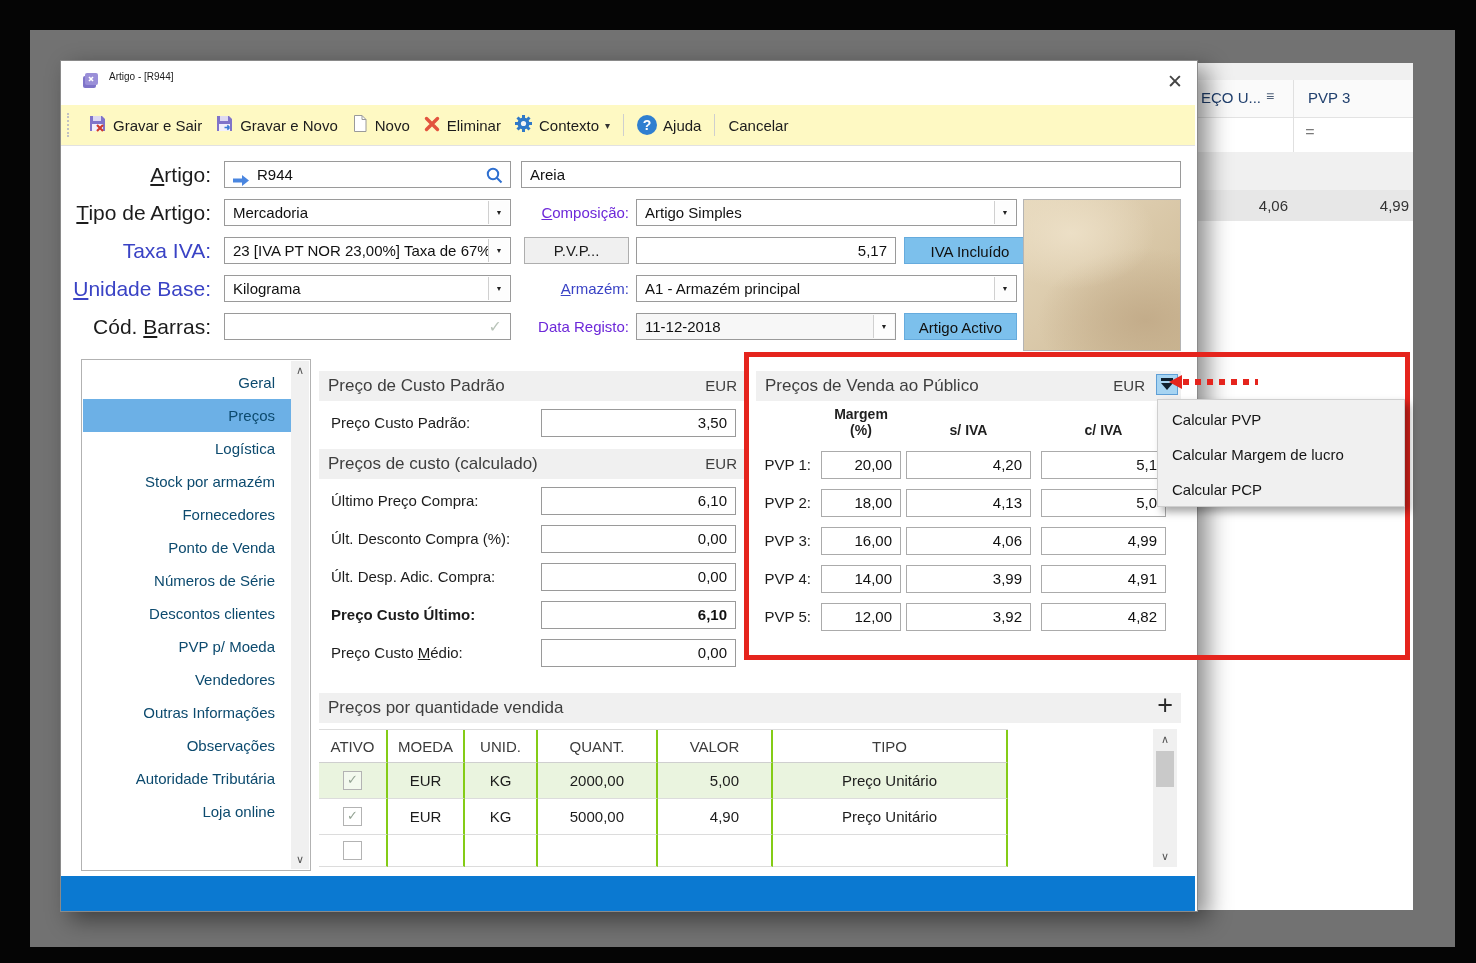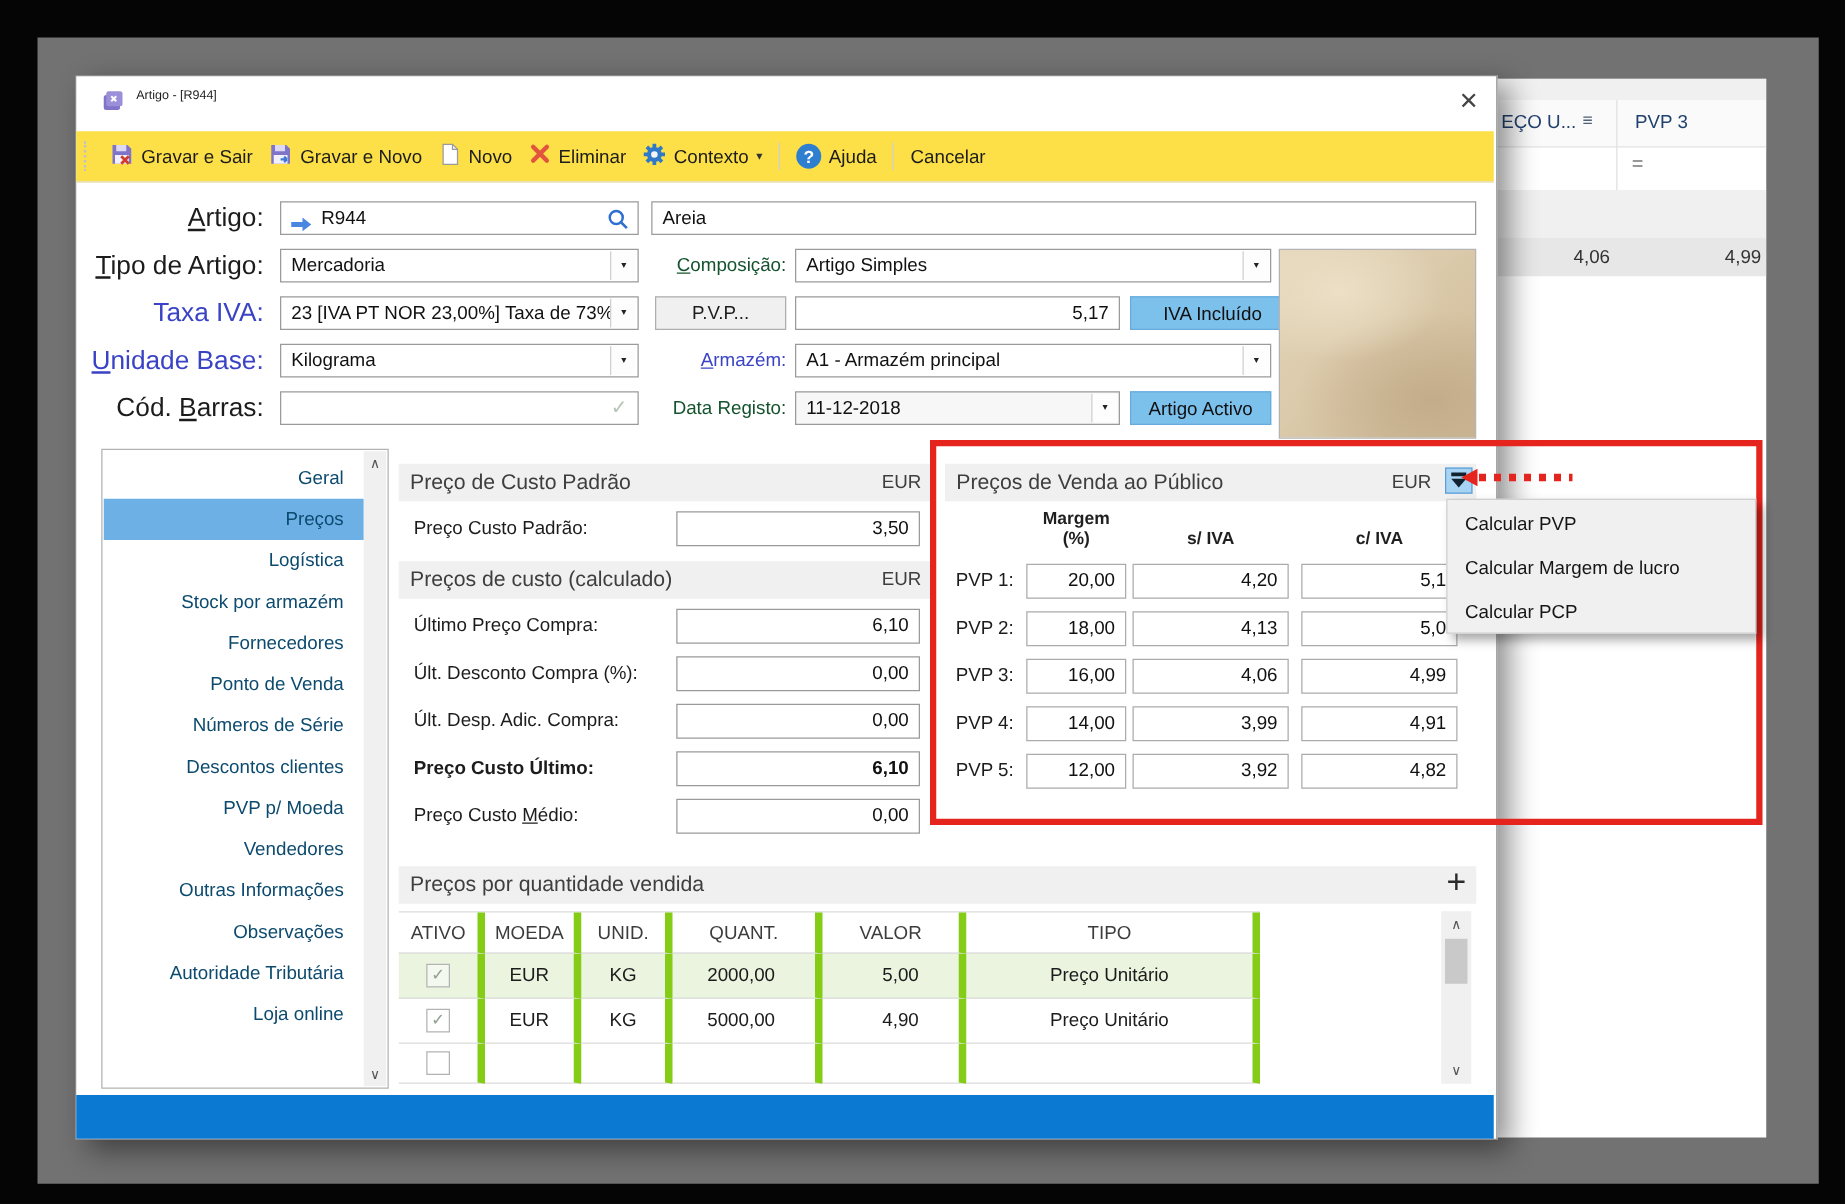--- a/index.html
+++ b/index.html
@@ -10,28 +10,28 @@
   #bg-window{position:absolute;left:1166px;top:33px;width:217px;height:847px;background:#fff;overflow:hidden;}
   #bg-window .topstrip{position:absolute;left:0;top:0;width:100%;height:17px;background:#f0f0f0;}
   #bg-window .hdr{position:absolute;left:0;top:17px;width:100%;height:37px;background:#fafafa;border-bottom:1px solid #e3e3e3;color:#21406e;font-size:15px;}
   #bg-window .vline{position:absolute;left:97px;top:17px;width:1px;height:72px;background:#e0e0e0;}
   #bg-window .band{position:absolute;left:0;top:89px;width:100%;height:38px;background:#f0f0f0;}
   #bg-window .datarow{position:absolute;left:0;top:127px;width:100%;height:31px;background:#e7e7e7;color:#333;font-size:15px;line-height:31px;}
   
   #dialog{position:absolute;left:30px;top:30px;width:1136px;height:850px;background:#fff;border:1px solid #8a8a8a;box-shadow:10px 8px 22px rgba(0,0,0,.45);z-index:10;}
   .titlebar-text{position:absolute;left:48px;top:10px;font-size:10px;color:#1c1c1c;}
   .closebtn{position:absolute;left:1100px;top:8px;width:28px;height:26px;text-align:center;font-size:19px;color:#444;line-height:26px;cursor:default;}
-  #toolbar{position:absolute;left:0;top:44px;width:1134px;height:41px;background:#fde047;border-bottom:1px solid #e2e2e2;display:flex;align-items:center;gap:13px;padding-left:6px;box-sizing:border-box;}
+  #toolbar{position:absolute;left:0;top:44px;width:1134px;height:41px;background:#fef9c3;border-bottom:1px solid #e2e2e2;display:flex;align-items:center;gap:13px;padding-left:6px;box-sizing:border-box;}
   .tb-item{display:flex;align-items:center;gap:6px;font-size:15px;color:#1c1c1c;white-space:nowrap;}
   .tb-sep{width:1px;height:22px;background:#cfcfcf;}
   .grip{width:4px;height:24px;border-left:2px dotted #c2c2c2;margin-right:2px;}
   .caret{font-size:10px;color:#333;}
   
   .flabel{position:absolute;width:140px;left:10px;text-align:right;font-size:21px;color:#1c1c1c;line-height:27px;}
-  .flabel2{position:absolute;width:106px;left:462px;text-align:right;font-size:15px;color:#14532d;line-height:27px;}
+  .flabel2{position:absolute;width:106px;left:462px;text-align:right;font-size:15px;color:#6d28d9;line-height:27px;}
   .blue{color:#3a43c5;}
   .fld{position:absolute;height:27px;border:1px solid #9a9a9a;background:#fff;font-size:15px;line-height:25px;box-sizing:border-box;color:#111;}
   .num{text-align:right;padding-right:8px;}
   .txt{padding-left:8px;}
   .combo-btn{position:absolute;right:1px;top:1px;bottom:1px;width:20px;border-left:1px solid #d0d0d0;display:flex;align-items:center;justify-content:center;font-size:7px;color:#222;background:#fdfdfd;}
   .btn-blue{position:absolute;height:27px;background:#7cc0ec;border:1px solid #66abdd;text-align:center;line-height:27px;font-size:15px;color:#101010;box-sizing:border-box;}
   .btn-gray{position:absolute;height:27px;background:#f0f0f0;border:1px solid #aeaeae;text-align:center;line-height:25px;font-size:15px;color:#1c1c1c;box-sizing:border-box;}
   #sand{position:absolute;left:962px;top:138px;width:158px;height:152px;border:1px solid #b4b4b4;box-sizing:border-box;
     background:radial-gradient(120px 80px at 30% 22%, #ecdfc6, rgba(0,0,0,0) 70%),
                radial-gradient(150px 100px at 78% 80%, #c3ac8a, rgba(0,0,0,0) 72%),
@@ -55,21 +55,21 @@
   .vh{position:absolute;font-size:14px;font-weight:bold;color:#1f1f1f;text-align:center;line-height:16px;}
   .pvplabel{position:absolute;left:693px;width:57px;text-align:right;font-size:15px;color:#1c1c1c;line-height:28px;}
   .vc1{left:760px;width:80px;height:28px;border-color:#ababab;}
   .vc2{left:845px;width:125px;height:28px;border-color:#ababab;}
   .vc3{left:980px;width:125px;height:28px;border-color:#ababab;}
   .menu-ico{position:absolute;left:1095px;top:313px;width:22px;height:21px;background:#a6d4f2;border:1px solid #5f9fd6;box-sizing:border-box;}
   .menu-ico .bar{width:12px;height:3px;background:#10212f;margin:3px auto 2px auto;}
   .menu-ico .tri{width:0;height:0;border-left:6px solid transparent;border-right:6px solid transparent;border-top:7px solid #10212f;margin:0 auto;}
   
   .qrow{position:absolute;left:258px;width:689px;display:grid;grid-template-columns:69px 77px 73px 120px 115px 235px;box-sizing:border-box;}
-  .qcell{border-right:6px solid #84cc16;border-bottom:1px solid #dcdcdc;font-size:15px;color:#1c1c1c;display:flex;align-items:center;justify-content:center;overflow:hidden;}
+  .qcell{border-right:2px solid #84cc16;border-bottom:1px solid #dcdcdc;font-size:15px;color:#1c1c1c;display:flex;align-items:center;justify-content:center;overflow:hidden;}
   .qcell.r{justify-content:flex-end;padding-right:32px;}
   .qhead .qcell{color:#3c3c3c;border-bottom:1px solid #cfcfcf;}
   .green{background:#eaf4df;}
   .cb{width:17px;height:17px;border:1px solid #b3b3b3;background:#fff;font-size:13px;line-height:16px;color:#93a393;text-align:center;}
   .plusbtn{position:absolute;right:8px;top:-3px;font-size:27px;color:#2b2b2b;font-weight:400;}
   #bluebar{position:absolute;left:0;top:815px;width:1134px;height:35px;background:#0b79d1;}
   
   #red-rect{position:absolute;left:714px;top:322px;width:666px;height:308px;border:5px solid #e5241d;box-sizing:border-box;z-index:40;}
   #red-dashes{position:absolute;left:1153px;top:349px;width:75px;height:6px;z-index:41;
     background:repeating-linear-gradient(90deg,#e5241d 0 6px,rgba(0,0,0,0) 6px 12px);}
@@ -191,21 +191,21 @@
       <span class="combo-btn">▼</span>
     </div>
     <div class="flabel2" style="top:138px;"><u>C</u><span>omposição:</span></div>
     <div class="fld" style="left:575px;top:138px;width:381px;">
       <span class="abs txt">Artigo Simples</span>
       <span class="combo-btn">▼</span>
     </div>
 
     <div class="flabel blue" style="top:176px;">Taxa IVA:</div>
     <div class="fld" style="left:163px;top:176px;width:287px;">
-      <span class="abs txt" style="right:22px;left:0;overflow:hidden;white-space:nowrap;">23 [IVA PT NOR 23,00%] Taxa de 73%</span>
+      <span class="abs txt" style="right:22px;left:0;overflow:hidden;white-space:nowrap;">23 [IVA PT NOR 23,00%] Taxa de 67%</span>
       <span class="combo-btn">▼</span>
     </div>
     <div class="btn-gray" style="left:463px;top:176px;width:105px;">P.V.P...</div>
     <div class="fld num" style="left:575px;top:176px;width:260px;">5,17</div>
     <div class="btn-blue" style="left:843px;top:176px;width:132px;">IVA Incluído</div>
 
     <div class="flabel blue" style="top:214px;"><u>U</u><span>nidade Base:</span></div>
     <div class="fld" style="left:163px;top:214px;width:287px;">
       <span class="abs txt">Kilograma</span>
       <span class="combo-btn">▼</span>

